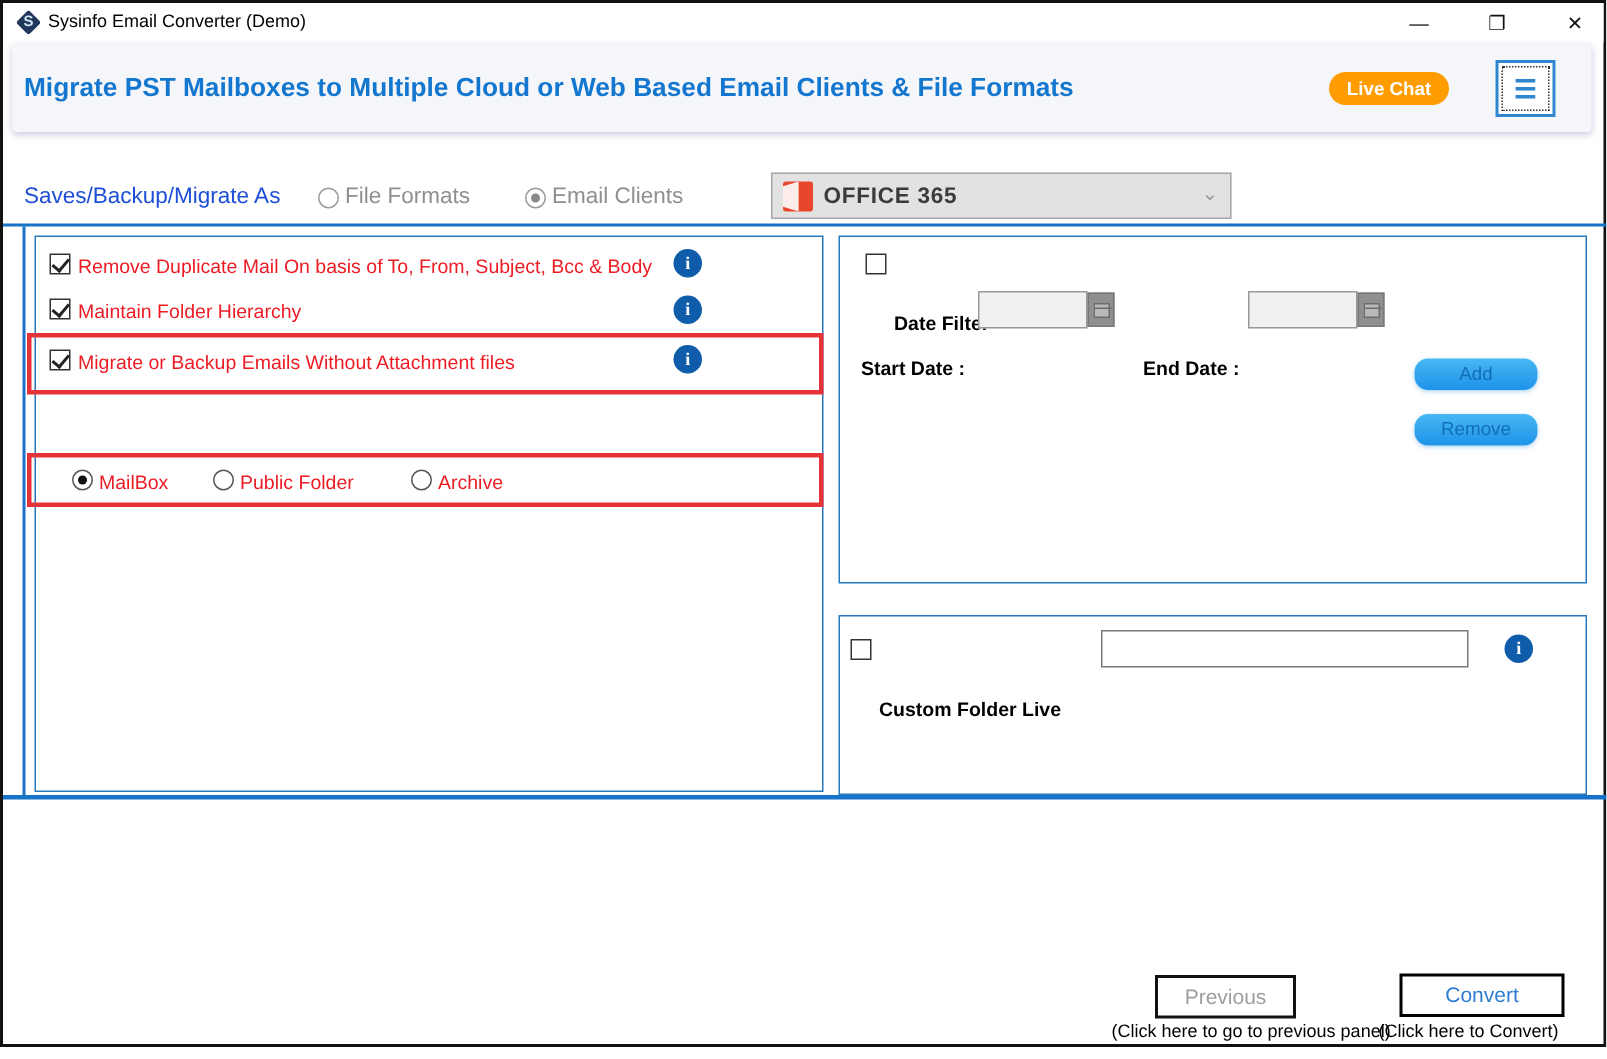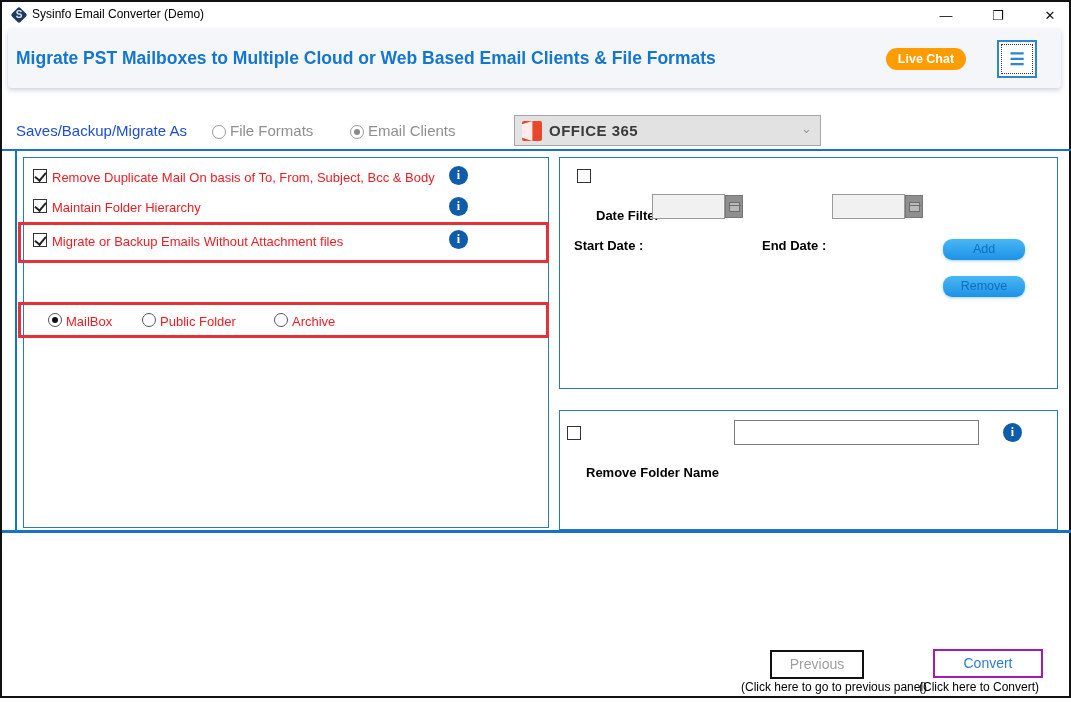--- a/index.html
+++ b/index.html
@@ -71,21 +71,21 @@
   .ft-col2 { position:absolute; left:182px; top:4px; font-size:13px; color:#222; }
   .ft-vsep { position:absolute; left:174px; top:0; width:1px; height:23px; background:#c7c7c7; }
 
   .blue-btn { position:absolute; left:941px; width:82px; height:21px; border:none; border-radius:9px;
     background:linear-gradient(#49b7f3,#1d93e8); color:rgba(9,96,175,.8); font-size:12.5px; text-align:center; line-height:21px; box-shadow:0 1px 3px rgba(0,120,220,.35); }
 
   .cf-input { position:absolute; left:732px; top:418px; width:245px; height:25px; background:#fff; border:1px solid #7a7a7a; font-size:13px; padding:0 4px; }
 
   
   .prev-btn { position:absolute; left:768px; top:648px; width:94px; height:29px; background:#fff; border:2px solid #111; color:#9e9e9e; font-size:14px; text-align:center; line-height:25px; }
-  .conv-btn { position:absolute; left:931px; top:647px; width:110px; height:29px; background:#fff; border:2px solid #a21caf; color:#2e7dd1; font-size:14px; text-align:center; line-height:25px; }
+  .conv-btn { position:absolute; left:931px; top:647px; width:110px; height:29px; background:#fff; border:2px solid #000000; color:#2e7dd1; font-size:14px; text-align:center; line-height:25px; }
   .caption { position:absolute; font-size:12px; color:#000; white-space:nowrap; }
 </style>
 </head>
 <body>
 
 <div class="screen">
   <div class="frame">
 
     <div class="titlebar">
       <div class="app-logo">
@@ -182,21 +182,21 @@
     <div class="cal-btn" style="left:903px; top:193px;">
         <div class="pad"></div>
       </div>
 
     <div class="blue-btn" style="top:237px;">Add</div>
     <div class="blue-btn" style="top:274px;">Remove</div>
 
     <div class="panel cf-panel"></div>
     <div>
       <div class="cb" style="left:565px; top:424px;"></div>
-      <div class="bold-label" style="left:584px; top:425px;">Remove Folder Name</div>
+      <div class="bold-label" style="left:584px; top:425px;">Custom Folder Live</div>
     </div>
     <input class="cf-input" value="" style="">
     <div class="info-icon" style="left:1001px; top:421px;">i</div>
 
     <div class="prev-btn">Previous</div>
     <div class="caption" style="left:739px; top:678px;">(Click here to go to previous panel)</div>
     <div class="conv-btn">Convert</div>
     <div class="caption" style="left:917px; top:678px;">(Click here to Convert)</div>
 
   </div>

